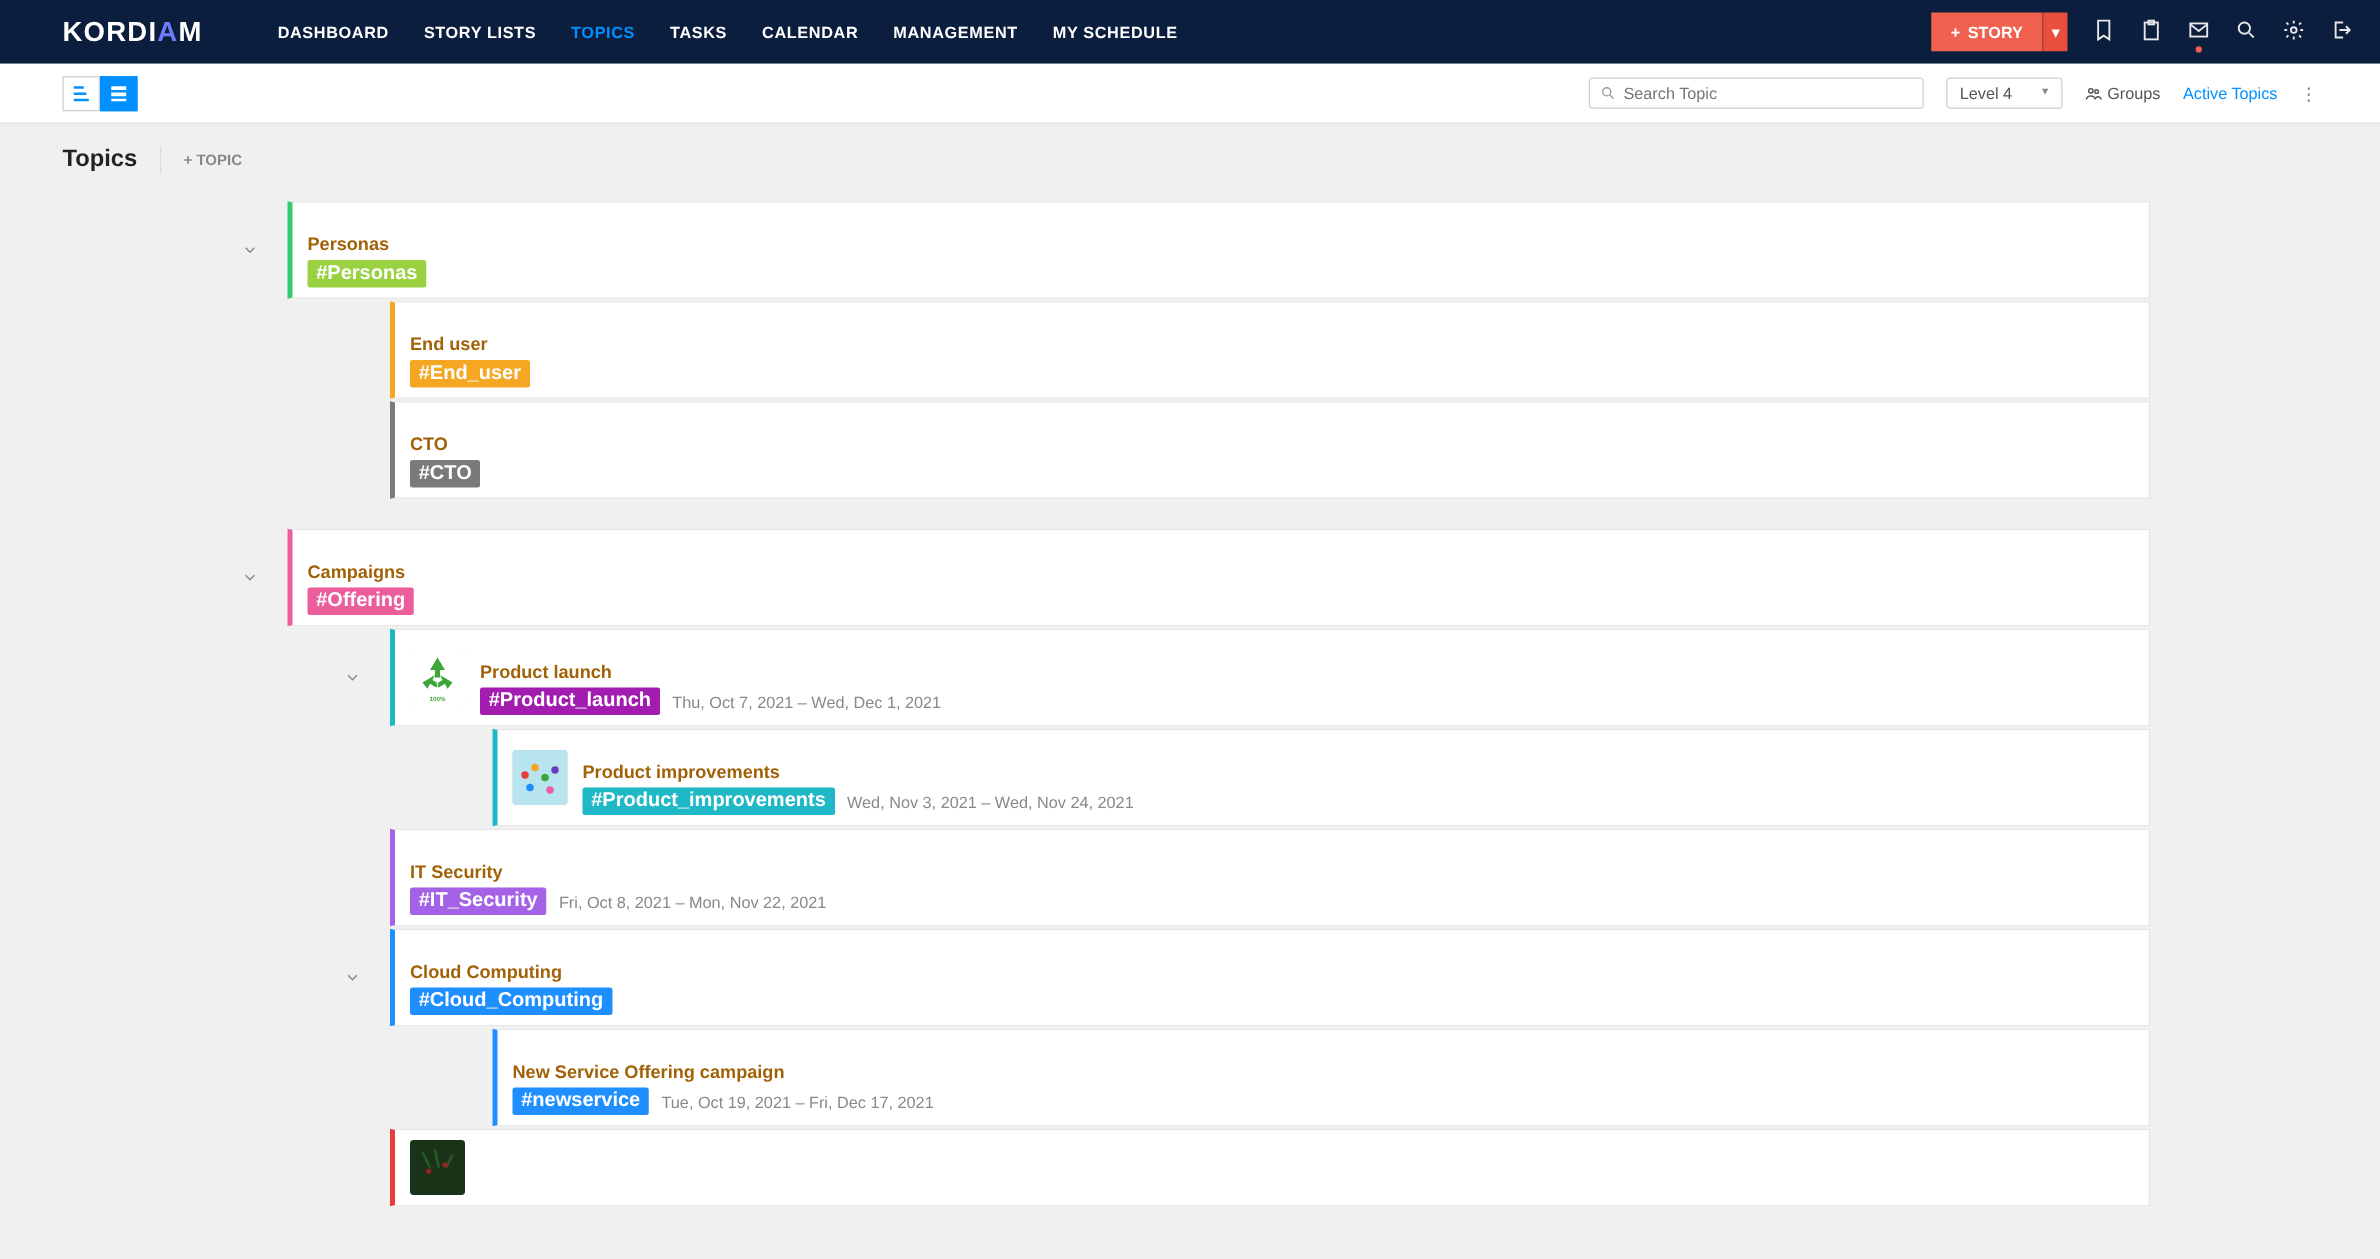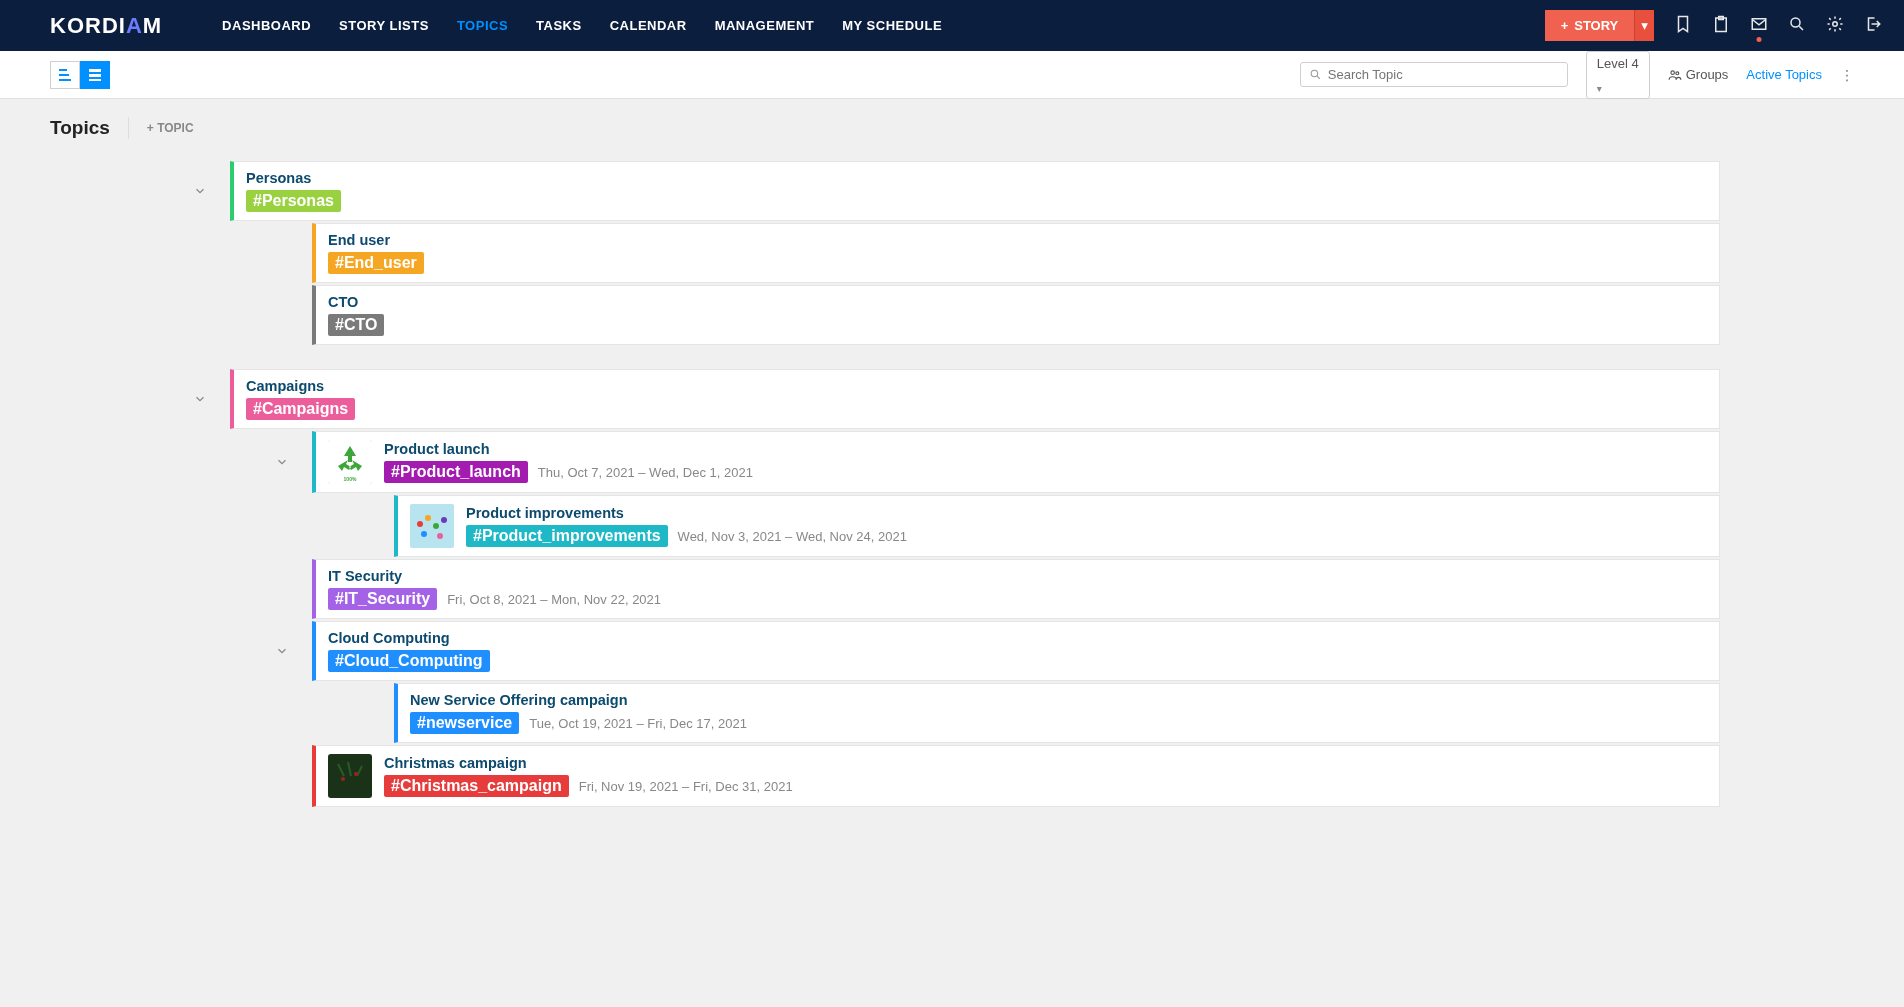--- a/index.html
+++ b/index.html
@@ -96,23 +96,22 @@
   .search-box svg { width: 13px; height: 13px; fill: #999; }
   .level-dd {
     border: 1px solid #d0d0d0;
     border-radius: 3px;
     padding: 4px 10px;
     font-size: 13px;
     cursor: pointer;
     color: #555;
     display: flex;
     align-items: flex-start;
-    gap: 12px;
+    gap: 24px;
     background:#fff;
-    flex-direction:column;
   }
   .tb-link { font-size: 13px; color: #555; cursor: pointer; display:flex; align-items:center; gap:4px;}
   .tb-link.active { color: #0090ff; }
   .page { padding: 18px 50px; }
   .page-head { display: flex; align-items: center; gap: 18px; margin-bottom: 22px; }
   .page-title { font-size: 19px; font-weight: 700; color: #222; }
   .divider { width:1px; height:22px; background:#ddd;}
   .add-topic { font-size: 12px; color: #888; cursor: pointer; font-weight:600;}
   .topics-area { max-width: 1670px; }
   .topic-row {
@@ -126,21 +125,21 @@
     flex: 1;
     background: #fff;
     border: 1px solid #e5e5e5;
     border-left-width: 4px;
     padding: 8px 12px;
     display: flex;
     align-items: center;
     gap: 12px;
   }
   .topic-body { display:flex; flex-direction:column; gap:4px; align-items:flex-start;}
-  .topic-title { font-size: 14.5px; font-weight: 600; color: #0c4a6e; }
+  .topic-title { font-size: 14.5px; font-weight: 600; color: #a16207; margin-top: 18px; }
   .topic-meta { display:flex; align-items:center; gap:10px;}
   .tag {
     font-size: 16px;
     font-weight: 600;
     padding: 2px 7px;
     color: #fff;
     border-radius: 2px;
     display: inline-block;
   }
   .date-range { font-size: 13px; color: #888; }
@@ -291,21 +290,21 @@
       <div class="topic-row" style="margin-left: 120px; margin-top: 24px;">
         <div class="chevron-col">
           <svg viewBox="0 0 24 24">
             <path d="M6 9l6 6 6-6" fill="none" stroke="#888" stroke-width="2"></path>
           </svg>
         </div>
         <div class="topic-card" style="border-left-color: rgb(236, 94, 155);">
           <div class="topic-body">
             <div class="topic-title">Campaigns</div>
             <div class="topic-meta">
-              <span class="tag" style="background: rgb(236, 94, 155);">#Campaigns</span>
+              <span class="tag" style="background: rgb(236, 94, 155);">#Offering</span>
             </div>
           </div>
         </div>
       </div>
       <div class="topic-row" style="margin-left: 202px;">
         <div class="chevron-col">
           <svg viewBox="0 0 24 24">
             <path d="M6 9l6 6 6-6" fill="none" stroke="#888" stroke-width="2"></path>
           </svg>
         </div>
@@ -392,23 +391,16 @@
         <div class="chevron-col"></div>
         <div class="topic-card" style="border-left-color: rgb(230, 60, 60);">
           <div class="thumb">
             <svg viewBox="0 0 44 44">
               <rect width="44" height="44" fill="#1a3318"></rect>
               <path d="M10 10l6 12M20 8l3 14M34 12l-5 10" stroke="#2a5a26" stroke-width="2"></path>
               <circle cx="15" cy="25" r="2" fill="#a02020"></circle>
               <circle cx="28" cy="20" r="2" fill="#a02020"></circle>
             </svg>
           </div>
-          <div class="topic-body">
-            <div class="topic-title">Christmas campaign</div>
-            <div class="topic-meta">
-              <span class="tag" style="background: rgb(230, 60, 60);">#Christmas_campaign</span>
-              <span class="date-range">Fri, Nov 19, 2021 – Fri, Dec 31, 2021</span>
-            </div>
-          </div>
         </div>
       </div>
     </div>
 </div>
 
 </body></html>

